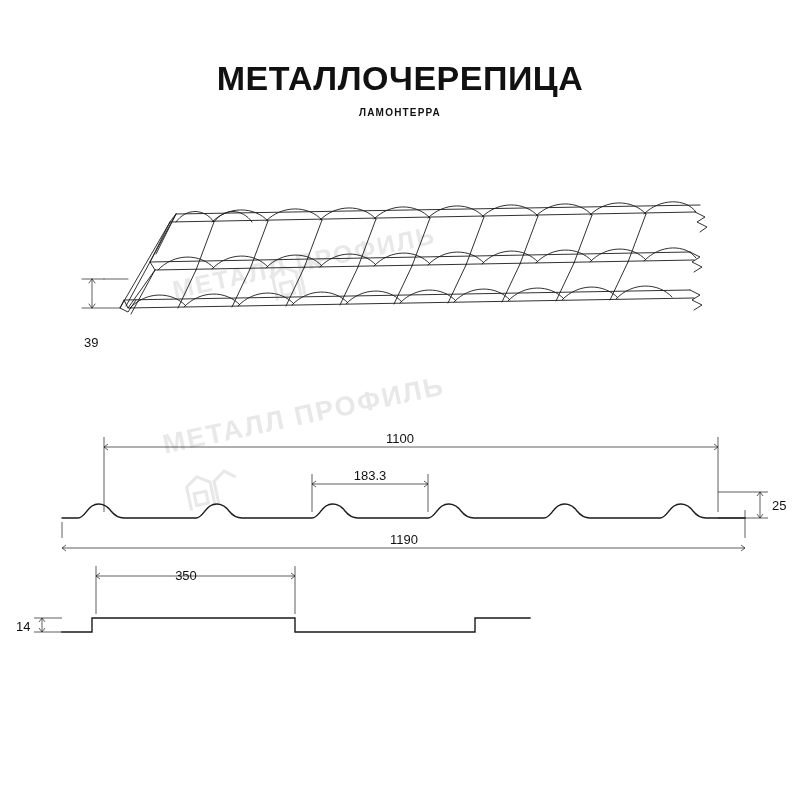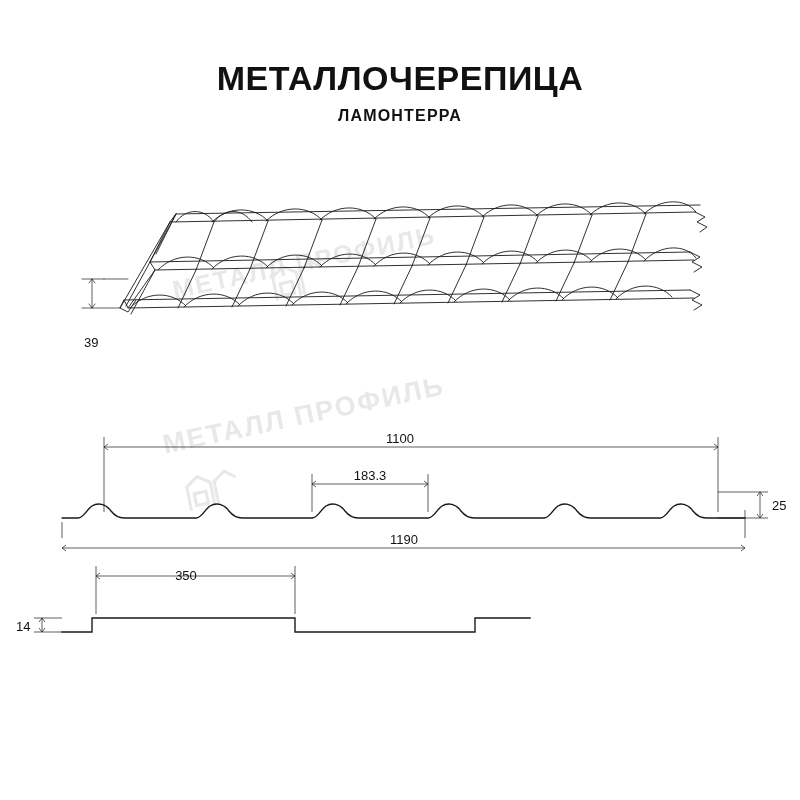--- a/index.html
+++ b/index.html
@@ -28,21 +28,21 @@
   }
   .title {
     font-size: 34px;
     font-weight: bold;
     letter-spacing: 0.5px;
     color: #111111;
     line-height: 1.1;
   }
   .subtitle {
     margin-top: 10px;
-    font-size: 16px;
+    font-size: 10px;
     font-weight: bold;
     letter-spacing: 1.2px;
     color: #111111;
   }
   .drawing {
     position: absolute;
     left: 0;
     top: 0;
     width: 800px;
     height: 800px;

